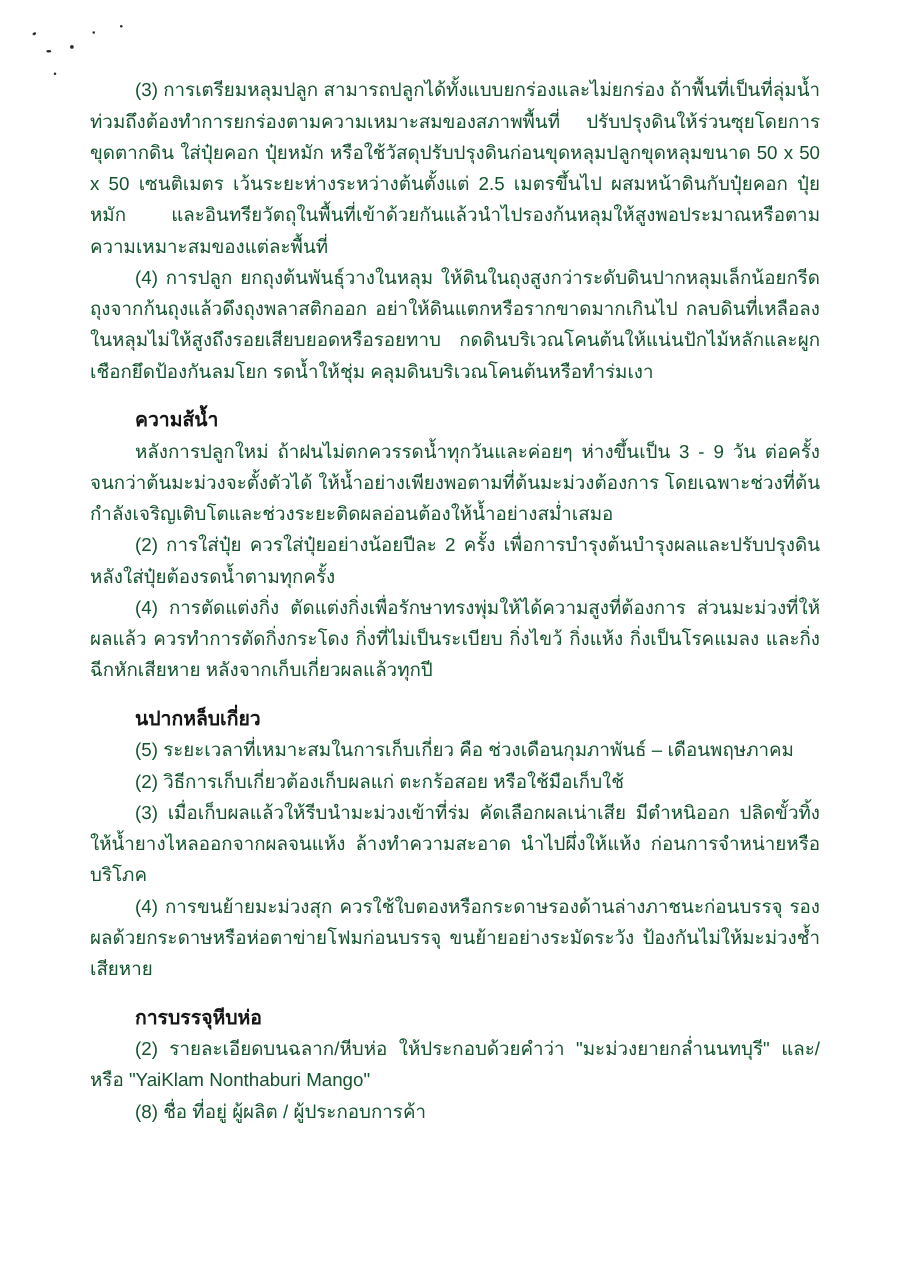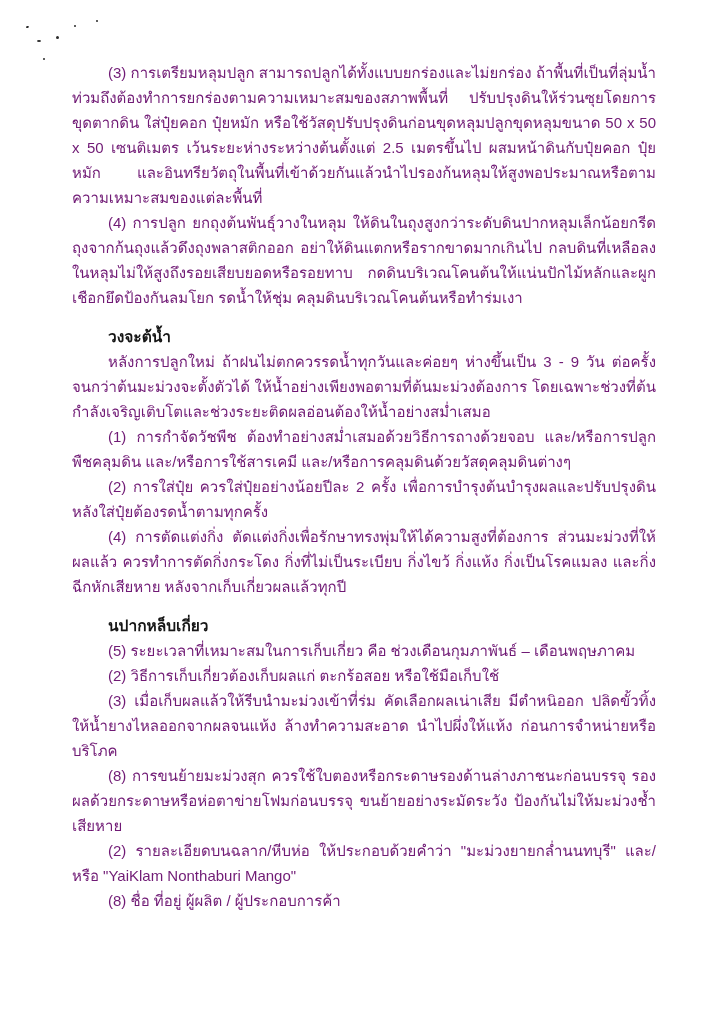--- a/index.html
+++ b/index.html
@@ -20,21 +20,21 @@
     left: 72px;
     top: 60px;
     width: 584px;
   }
   .para {
     margin: 0;
     font-size: 15px;
     line-height: 25px;
     text-indent: 36px;
     text-align: justify;
-    color: #701a75;
+    color: #14532d;
     overflow-wrap: break-word;
   }
   .heading {
     margin: 14px 0 0 0;
     padding-left: 36px;
     font-size: 15.5px;
     line-height: 25px;
     font-weight: bold;
     color: #151515;
   }
@@ -56,25 +56,25 @@
   <span class="speckle sp2"></span>
   <span class="speckle sp3"></span>
   <span class="speckle sp4"></span>
   <span class="speckle sp5"></span>
   <span class="speckle sp6"></span>
 </div>
 
 <div class="doc-page" lang="th">
   <p class="para">(3) การเตรียมหลุมปลูก สามารถปลูกได้ทั้งแบบยกร่องและไม่ยกร่อง ถ้าพื้นที่เป็นที่ลุ่มน้ำท่วมถึงต้องทำการยกร่องตามความเหมาะสมของสภาพพื้นที่ ปรับปรุงดินให้ร่วนซุยโดยการขุดตากดิน ใส่ปุ๋ยคอก ปุ๋ยหมัก หรือใช้วัสดุปรับปรุงดินก่อนขุดหลุมปลูกขุดหลุมขนาด 50 x 50 x 50 เซนติเมตร เว้นระยะห่างระหว่างต้นตั้งแต่ 2.5 เมตรขึ้นไป ผสมหน้าดินกับปุ๋ยคอก ปุ๋ยหมัก และอินทรียวัตถุในพื้นที่เข้าด้วยกันแล้วนำไปรองก้นหลุมให้สูงพอประมาณหรือตามความเหมาะสมของแต่ละพื้นที่</p>
   <p class="para">(4) การปลูก ยกถุงต้นพันธุ์วางในหลุม ให้ดินในถุงสูงกว่าระดับดินปากหลุมเล็กน้อยกรีดถุงจากก้นถุงแล้วดึงถุงพลาสติกออก อย่าให้ดินแตกหรือรากขาดมากเกินไป กลบดินที่เหลือลงในหลุมไม่ให้สูงถึงรอยเสียบยอดหรือรอยทาบ กดดินบริเวณโคนต้นให้แน่นปักไม้หลักและผูกเชือกยึดป้องกันลมโยก รดน้ำให้ชุ่ม คลุมดินบริเวณโคนต้นหรือทำร่มเงา</p>
-  <p class="heading">วงจะต้น้ำ</p>
+  <p class="heading">ความส้น้ำ</p>
   <p class="para">หลังการปลูกใหม่ ถ้าฝนไม่ตกควรรดน้ำทุกวันและค่อยๆ ห่างขึ้นเป็น 3 - 9 วัน ต่อครั้ง จนกว่าต้นมะม่วงจะตั้งตัวได้ ให้น้ำอย่างเพียงพอตามที่ต้นมะม่วงต้องการ โดยเฉพาะช่วงที่ต้นกำลังเจริญเติบโตและช่วงระยะติดผลอ่อนต้องให้น้ำอย่างสม่ำเสมอ</p>
-  <p class="para">(1) การกำจัดวัชพืช ต้องทำอย่างสม่ำเสมอด้วยวิธีการถางด้วยจอบ และ/หรือการปลูกพืชคลุมดิน และ/หรือการใช้สารเคมี และ/หรือการคลุมดินด้วยวัสดุคลุมดินต่างๆ</p>
   <p class="para">(2) การใส่ปุ๋ย ควรใส่ปุ๋ยอย่างน้อยปีละ 2 ครั้ง เพื่อการบำรุงต้นบำรุงผลและปรับปรุงดิน หลังใส่ปุ๋ยต้องรดน้ำตามทุกครั้ง</p>
   <p class="para">(4) การตัดแต่งกิ่ง ตัดแต่งกิ่งเพื่อรักษาทรงพุ่มให้ได้ความสูงที่ต้องการ ส่วนมะม่วงที่ให้ผลแล้ว ควรทำการตัดกิ่งกระโดง กิ่งที่ไม่เป็นระเบียบ กิ่งไขว้ กิ่งแห้ง กิ่งเป็นโรคแมลง และกิ่งฉีกหักเสียหาย หลังจากเก็บเกี่ยวผลแล้วทุกปี</p>
   <p class="heading">นปากหล็บเกี่ยว</p>
   <p class="para">(5) ระยะเวลาที่เหมาะสมในการเก็บเกี่ยว คือ ช่วงเดือนกุมภาพันธ์ – เดือนพฤษภาคม</p>
   <p class="para">(2) วิธีการเก็บเกี่ยวต้องเก็บผลแก่ ตะกร้อสอย หรือใช้มือเก็บใช้</p>
   <p class="para">(3) เมื่อเก็บผลแล้วให้รีบนำมะม่วงเข้าที่ร่ม คัดเลือกผลเน่าเสีย มีตำหนิออก ปลิดขั้วทิ้งให้น้ำยางไหลออกจากผลจนแห้ง ล้างทำความสะอาด นำไปผึ่งให้แห้ง ก่อนการจำหน่ายหรือบริโภค</p>
-  <p class="para">(8) การขนย้ายมะม่วงสุก ควรใช้ใบตองหรือกระดาษรองด้านล่างภาชนะก่อนบรรจุ รองผลด้วยกระดาษหรือห่อตาข่ายโฟมก่อนบรรจุ ขนย้ายอย่างระมัดระวัง ป้องกันไม่ให้มะม่วงช้ำ เสียหาย</p>
+  <p class="para">(4) การขนย้ายมะม่วงสุก ควรใช้ใบตองหรือกระดาษรองด้านล่างภาชนะก่อนบรรจุ รองผลด้วยกระดาษหรือห่อตาข่ายโฟมก่อนบรรจุ ขนย้ายอย่างระมัดระวัง ป้องกันไม่ให้มะม่วงช้ำ เสียหาย</p>
+  <p class="heading">การบรรจุหีบห่อ</p>
   <p class="para">(2) รายละเอียดบนฉลาก/หีบห่อ ให้ประกอบด้วยคำว่า "มะม่วงยายกล่ำนนทบุรี" และ/หรือ "YaiKlam Nonthaburi Mango"</p>
   <p class="para">(8) ชื่อ ที่อยู่ ผู้ผลิต / ผู้ประกอบการค้า</p>
 </div>
 
 </body></html>

